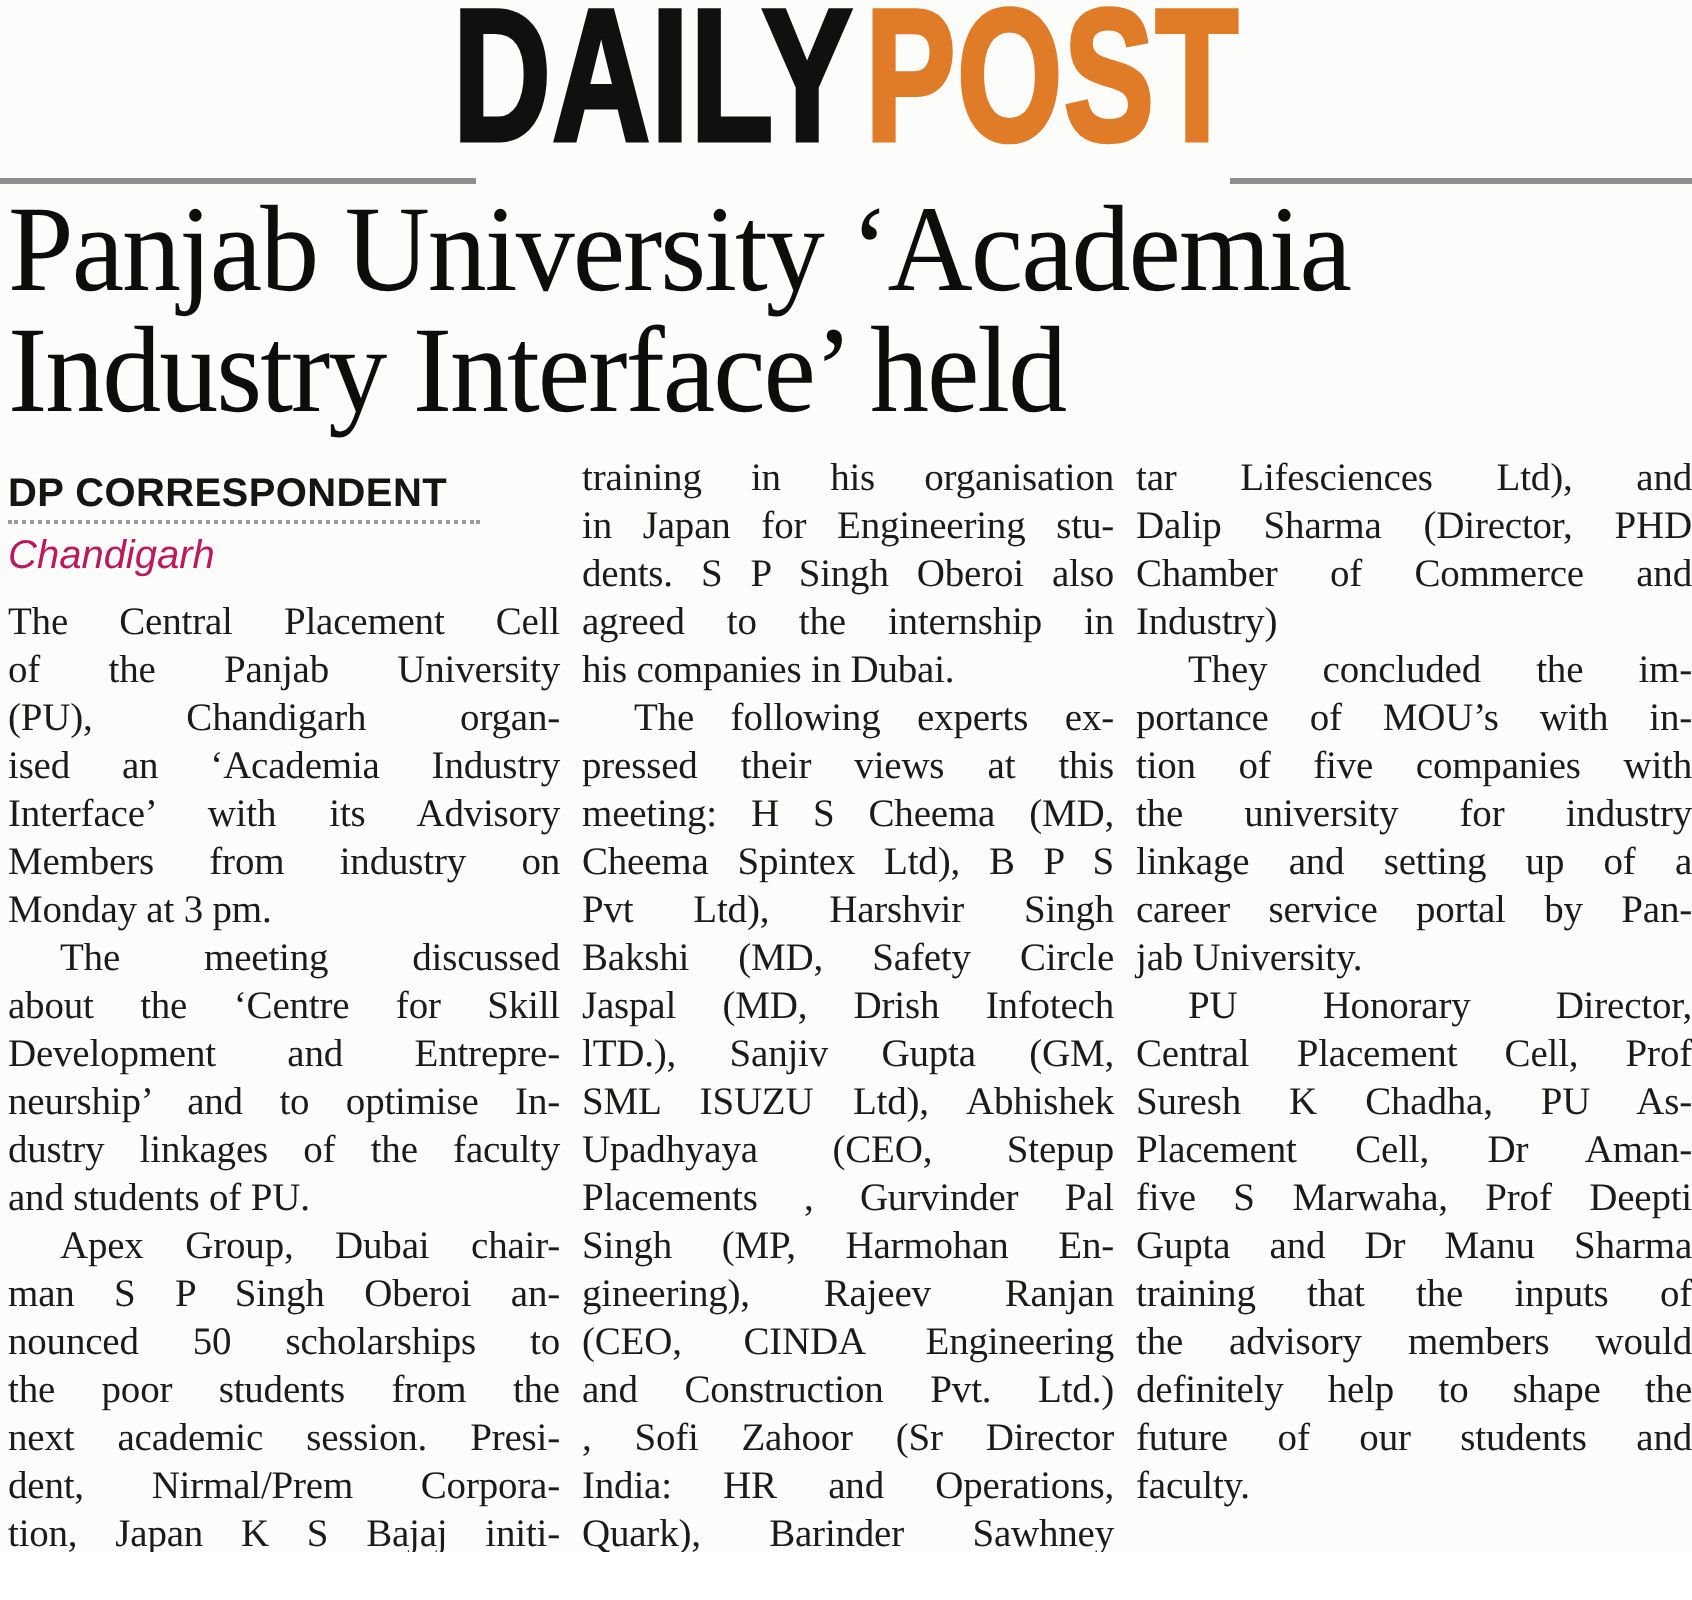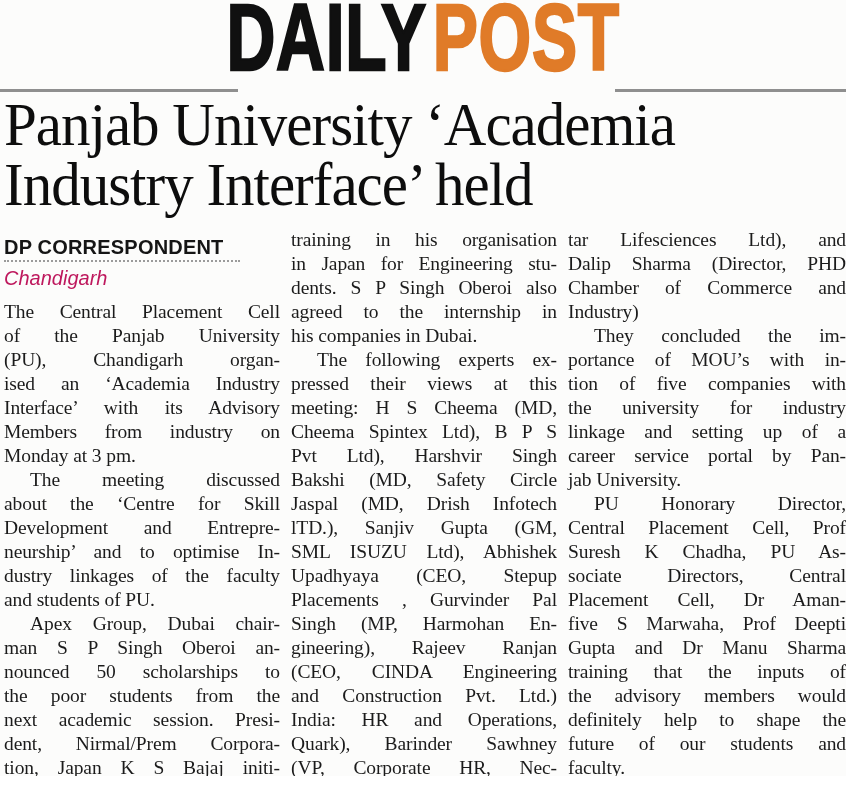--- a/index.html
+++ b/index.html
@@ -144,20 +144,21 @@
           <div class="line">Bakshi (MD, Safety Circle</div>
           <div class="line">Jaspal (MD, Drish Infotech</div>
           <div class="line">lTD.), Sanjiv Gupta (GM,</div>
           <div class="line">SML ISUZU Ltd), Abhishek</div>
           <div class="line">Upadhyaya (CEO, Stepup</div>
           <div class="line">Placements , Gurvinder Pal</div>
           <div class="line">Singh (MP, Harmohan En-</div>
           <div class="line">gineering), Rajeev Ranjan</div>
           <div class="line">(CEO, CINDA Engineering</div>
           <div class="line">and Construction Pvt. Ltd.)</div>
+          <div class="line">, Sofi Zahoor (Sr Director</div>
           <div class="line">India: HR and Operations,</div>
           <div class="line">Quark), Barinder Sawhney</div>
           <div class="line">(VP, Corporate HR, Nec-</div>
         </div>
     </div>
     <div class="col">
       <div class="col-body">
           <div class="line">tar Lifesciences Ltd), and</div>
           <div class="line">Dalip Sharma (Director, PHD</div>
           <div class="line">Chamber of Commerce and</div>
@@ -165,21 +166,20 @@
           <div class="line indent">They concluded the im-</div>
           <div class="line">portance of MOU’s with in-</div>
           <div class="line">tion of five companies with</div>
           <div class="line">the university for industry</div>
           <div class="line">linkage and setting up of a</div>
           <div class="line">career service portal by Pan-</div>
           <div class="line end">jab University.</div>
           <div class="line indent">PU Honorary Director,</div>
           <div class="line">Central Placement Cell, Prof</div>
           <div class="line">Suresh K Chadha, PU As-</div>
-          <div class="line">sociate Directors, Central</div>
           <div class="line">Placement Cell, Dr Aman-</div>
           <div class="line">five S Marwaha, Prof Deepti</div>
           <div class="line">Gupta and Dr Manu Sharma</div>
           <div class="line">training that the inputs of</div>
           <div class="line">the advisory members would</div>
           <div class="line">definitely help to shape the</div>
           <div class="line">future of our students and</div>
           <div class="line end">faculty.</div>
         </div>
     </div>

